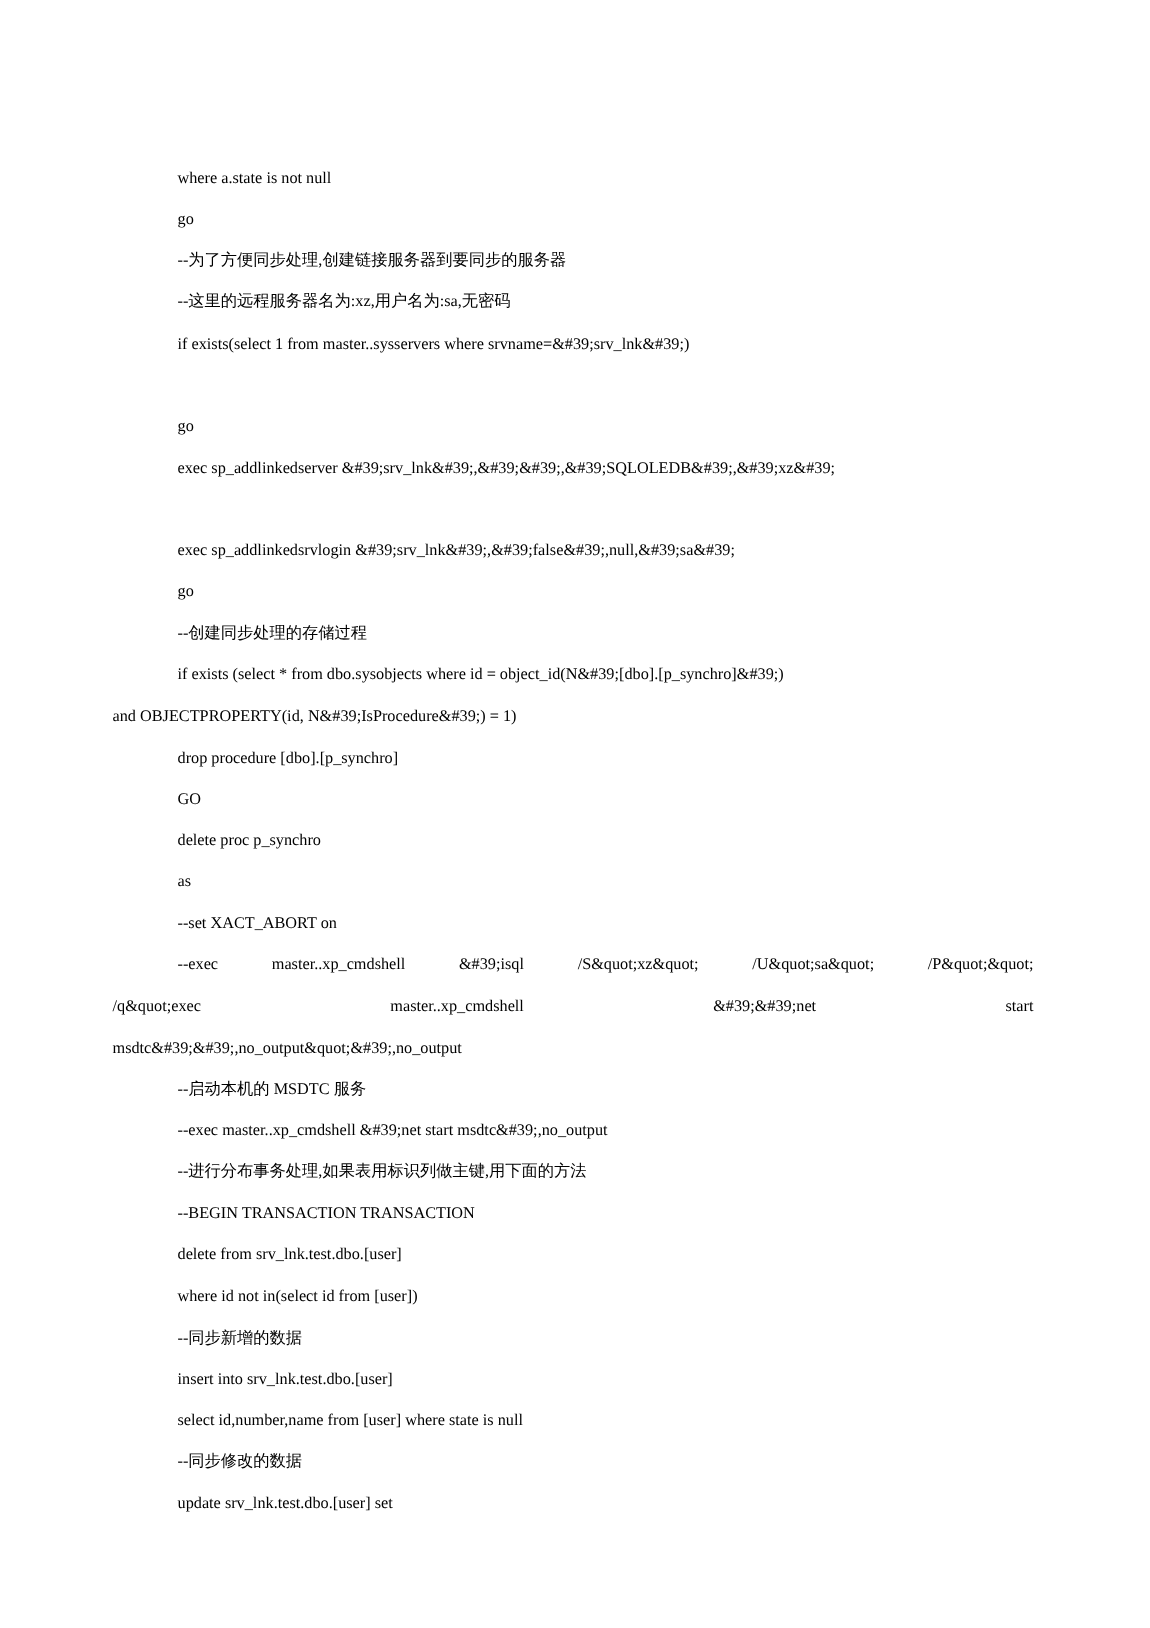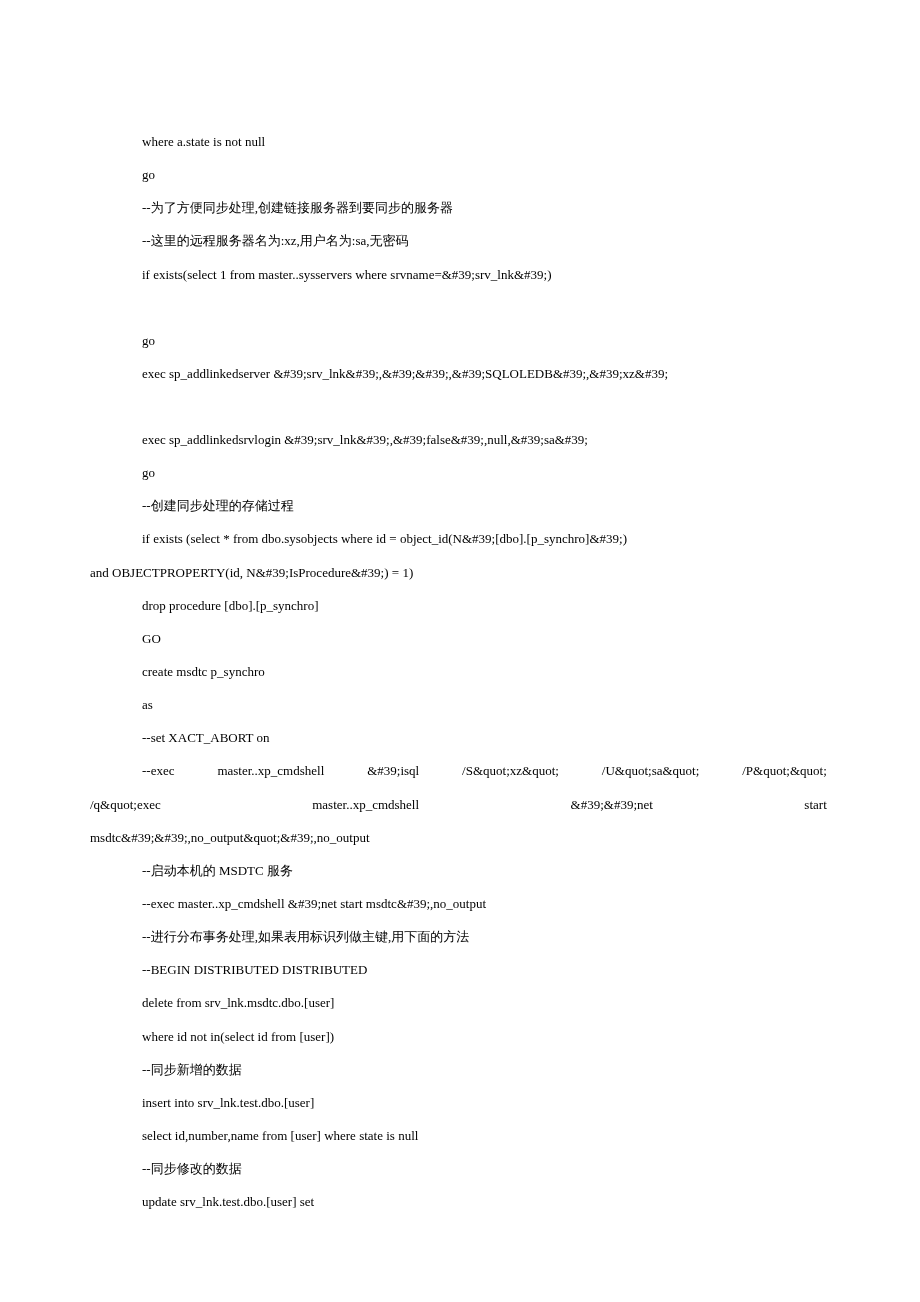--- a/index.html
+++ b/index.html
@@ -47,30 +47,30 @@
     <div class="line indent">go</div>
     <div class="line indent">exec sp_addlinkedserver &amp;#39;srv_lnk&amp;#39;,&amp;#39;&amp;#39;,&amp;#39;SQLOLEDB&amp;#39;,&amp;#39;xz&amp;#39;</div>
     <div class="blank"></div>
     <div class="line indent">exec sp_addlinkedsrvlogin &amp;#39;srv_lnk&amp;#39;,&amp;#39;false&amp;#39;,null,&amp;#39;sa&amp;#39;</div>
     <div class="line indent">go</div>
     <div class="line indent">--创建同步处理的存储过程</div>
     <div class="line indent">if exists (select * from dbo.sysobjects where id = object_id(N&amp;#39;[dbo].[p_synchro]&amp;#39;) </div>
     <div class="line">and OBJECTPROPERTY(id, N&amp;#39;IsProcedure&amp;#39;) = 1)</div>
     <div class="line indent">drop procedure [dbo].[p_synchro]</div>
     <div class="line indent">GO</div>
-    <div class="line indent">create msdtc p_synchro</div>
+    <div class="line indent">delete proc p_synchro</div>
     <div class="line indent">as</div>
     <div class="line indent">--set XACT_ABORT on</div>
     <div class="line indent justify">--exec master..xp_cmdshell &amp;#39;isql /S&amp;quot;xz&amp;quot; /U&amp;quot;sa&amp;quot; /P&amp;quot;&amp;quot; </div>
     <div class="line justify">/q&amp;quot;exec master..xp_cmdshell &amp;#39;&amp;#39;net start </div>
     <div class="line">msdtc&amp;#39;&amp;#39;,no_output&amp;quot;&amp;#39;,no_output</div>
     <div class="line indent">--启动本机的 MSDTC 服务</div>
     <div class="line indent">--exec master..xp_cmdshell &amp;#39;net start msdtc&amp;#39;,no_output</div>
     <div class="line indent">--进行分布事务处理,如果表用标识列做主键,用下面的方法</div>
-    <div class="line indent">--BEGIN DISTRIBUTED DISTRIBUTED</div>
-    <div class="line indent">delete from srv_lnk.msdtc.dbo.[user]</div>
+    <div class="line indent">--BEGIN TRANSACTION TRANSACTION</div>
+    <div class="line indent">delete from srv_lnk.test.dbo.[user]</div>
     <div class="line indent">where id not in(select id from [user])</div>
     <div class="line indent">--同步新增的数据</div>
     <div class="line indent">insert into srv_lnk.test.dbo.[user]</div>
     <div class="line indent">select id,number,name from [user] where state is null</div>
     <div class="line indent">--同步修改的数据</div>
     <div class="line indent">update srv_lnk.test.dbo.[user] set</div>
   </div>
 
 </body></html>

